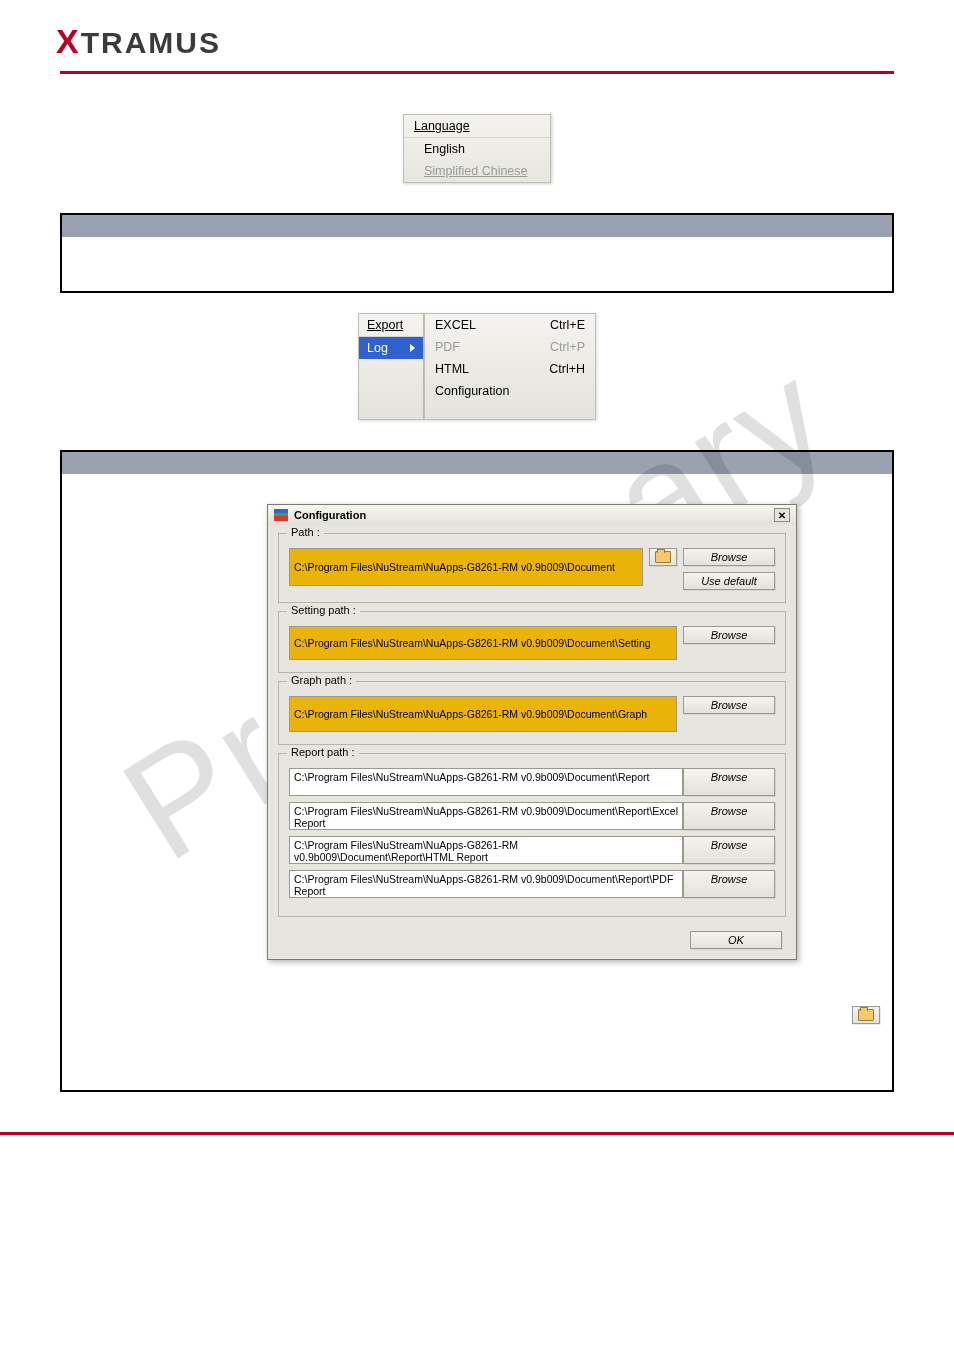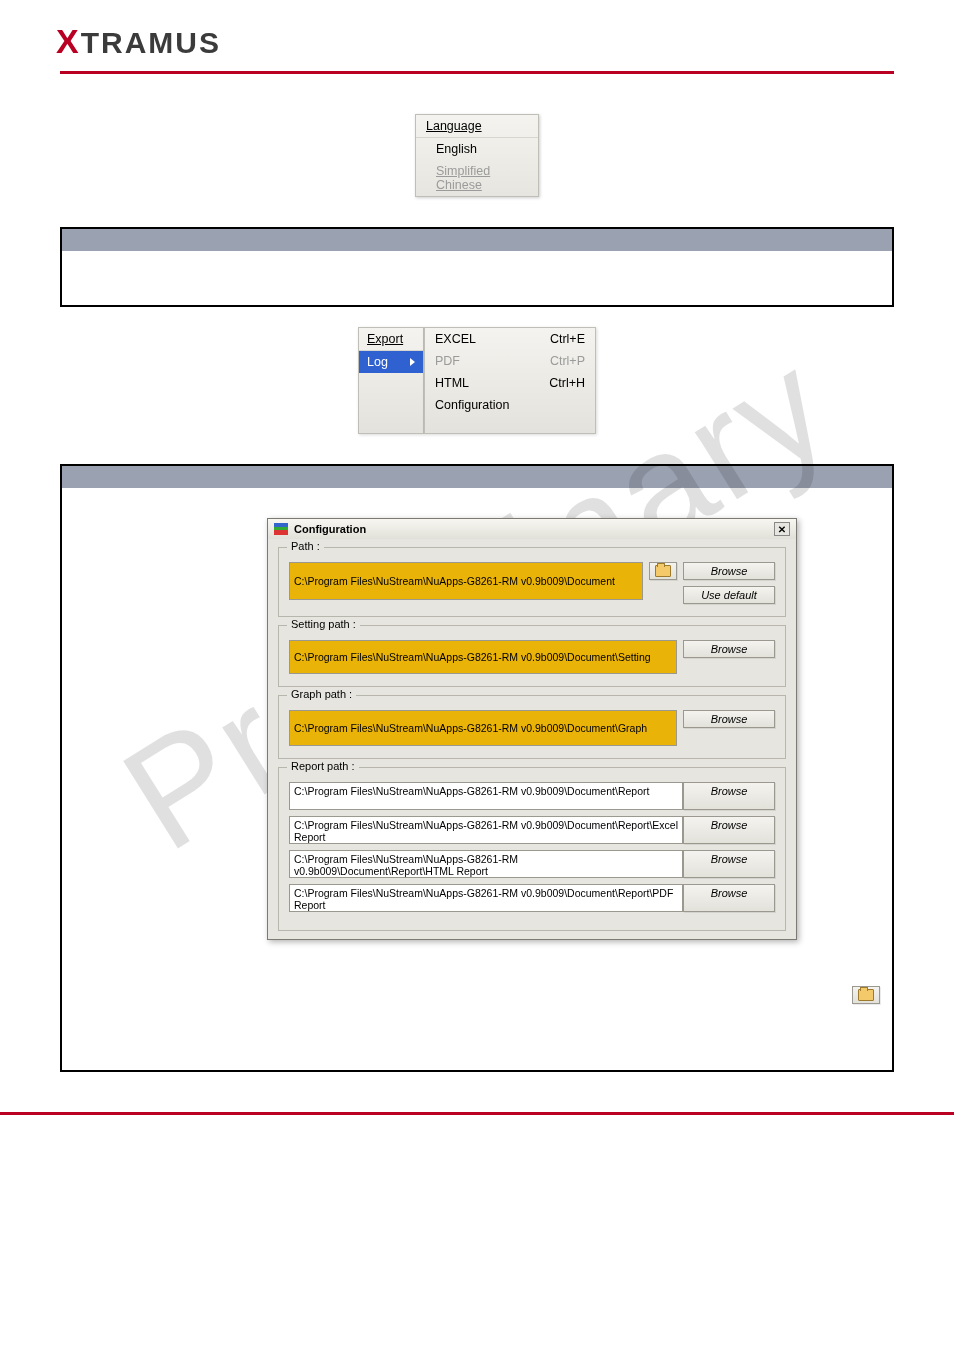--- a/index.html
+++ b/index.html
@@ -7,21 +7,21 @@
   .bot-rule { border-top: 3px solid #b90023; margin-top: 40px; }
   
   .logo { padding: 22px 0 10px 56px; font-size: 30px; font-weight: bold; letter-spacing: 2px; color: #3b3b3b; }
   .logo .x { color: #b90023; font-weight: bold; font-size: 34px; }
   
   .rule2 { border: 0; border-top: 3px solid #b90023; margin: 0 60px 0 60px; }
   
   .content { margin: 40px 60px 0 60px; }
   
   
-  .lang-menu { width: 124px; margin: 4px auto 30px auto; background: linear-gradient(#f4f3ef,#e6e5df); border: 1px solid #bfbeb7; box-shadow: 1px 1px 3px rgba(0,0,0,.2); font-size: 12.5px; }
+  .lang-menu { width: 148px; margin: 4px auto 30px auto; background: linear-gradient(#f4f3ef,#e6e5df); border: 1px solid #bfbeb7; box-shadow: 1px 1px 3px rgba(0,0,0,.2); font-size: 12.5px; }
   .lang-menu .hdr { padding: 4px 10px; border-bottom: 1px solid #d6d5cf; }
   .lang-menu .hdr u { text-decoration: underline; }
   .lang-menu .item { padding: 4px 20px; }
   .lang-menu .disabled { color: #9b9b9b; text-decoration: underline; }
   
   
   .bigbox { border: 2px solid #000; }
   .bigbox .barlabel { background: #9aa1b1; height: 22px; }
   .bigbox .whitespace { height: 54px; }
   
@@ -175,20 +175,23 @@
           <div class="mrow">
             <textarea style="">C:\Program Files\NuStream\NuApps-G8261-RM v0.9b009\Document\Report\HTML Report</textarea>
             <div class="btn sm">Browse</div>
           </div>
           <div class="mrow">
             <textarea style="">C:\Program Files\NuStream\NuApps-G8261-RM v0.9b009\Document\Report\PDF Report</textarea>
             <div class="btn sm">Browse</div>
           </div>
         </div>
 
+        <div class="okrow">
+          <div class="btn sm">OK</div>
+        </div>
       </div>
     </div>
     <div class="small-folder-row">
       <div class="btn icon">
           <span class="folder-icon"></span>
         </div>
     </div>
     <div style="height:60px"></div>
   </div>
 

